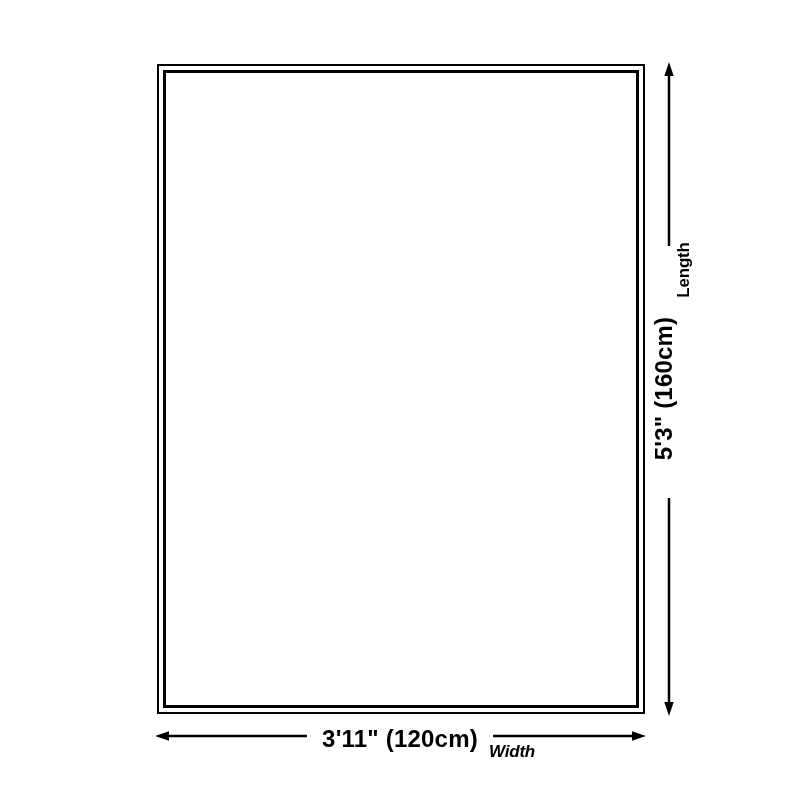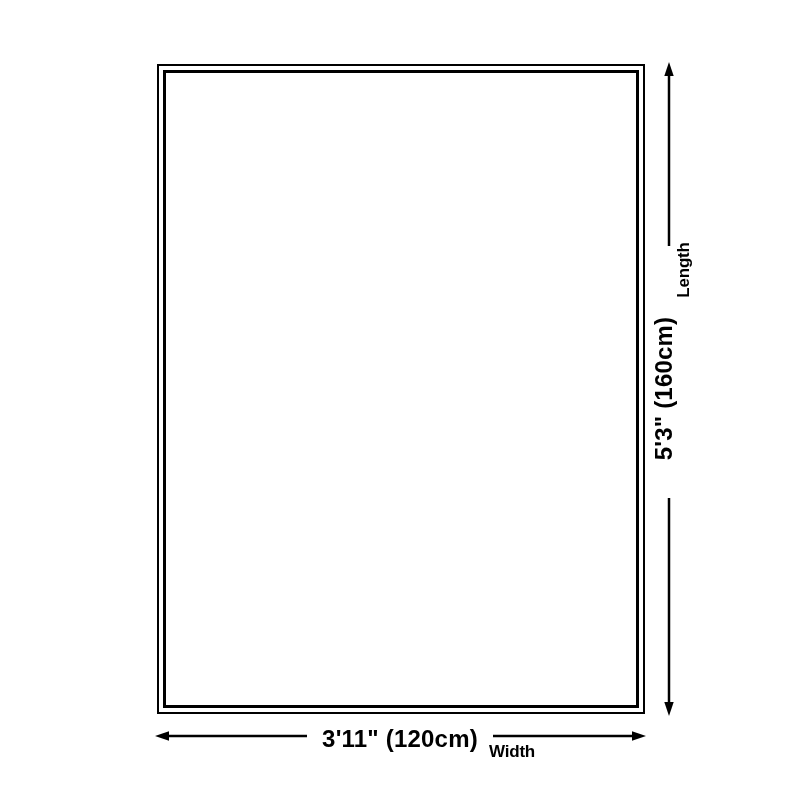--- a/index.html
+++ b/index.html
@@ -68,20 +68,21 @@
     width: 300px;
     height: 24px;
     line-height: 24px;
     text-align: center;
   }
   .sub-label.h {
     left: 489px;
     top: 743px;
     height: 17px;
     line-height: 17px;
+    font-style: italic;
   }
   .main-label.v {
     left: 513px;
     top: 375px;
     width: 300px;
     height: 27px;
     line-height: 27px;
     text-align: center;
     transform: rotate(-90deg);
   }

